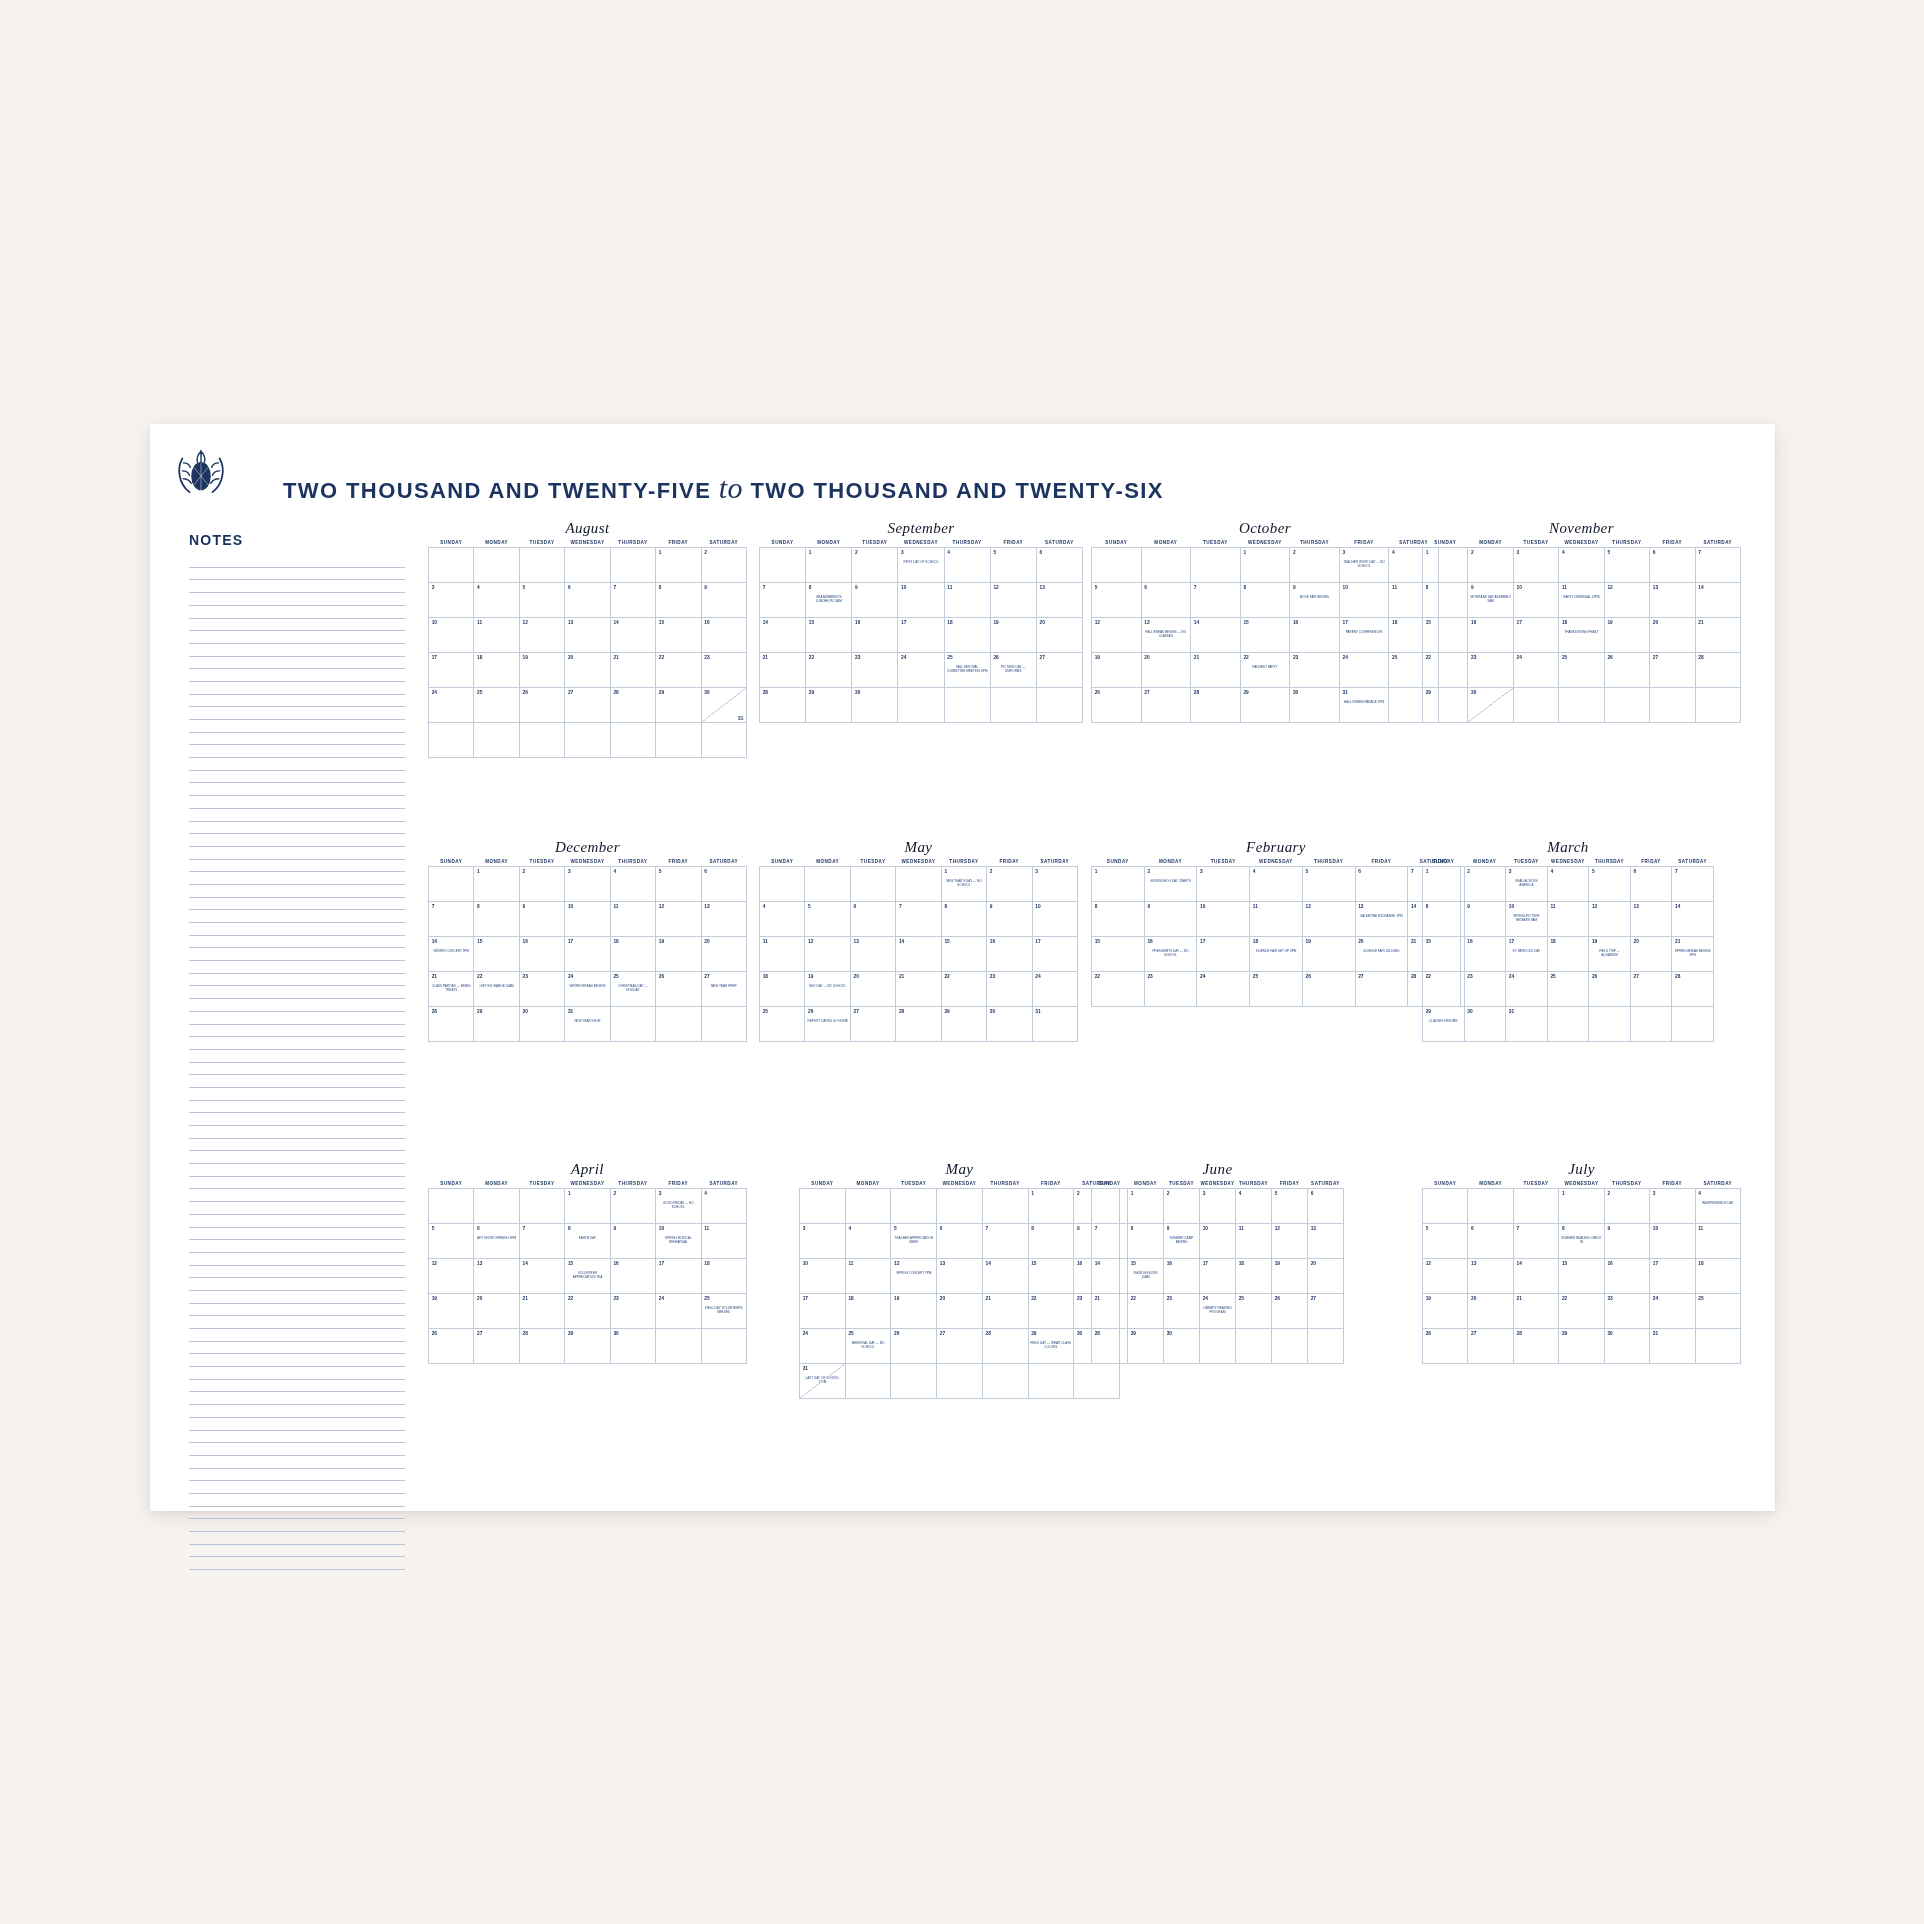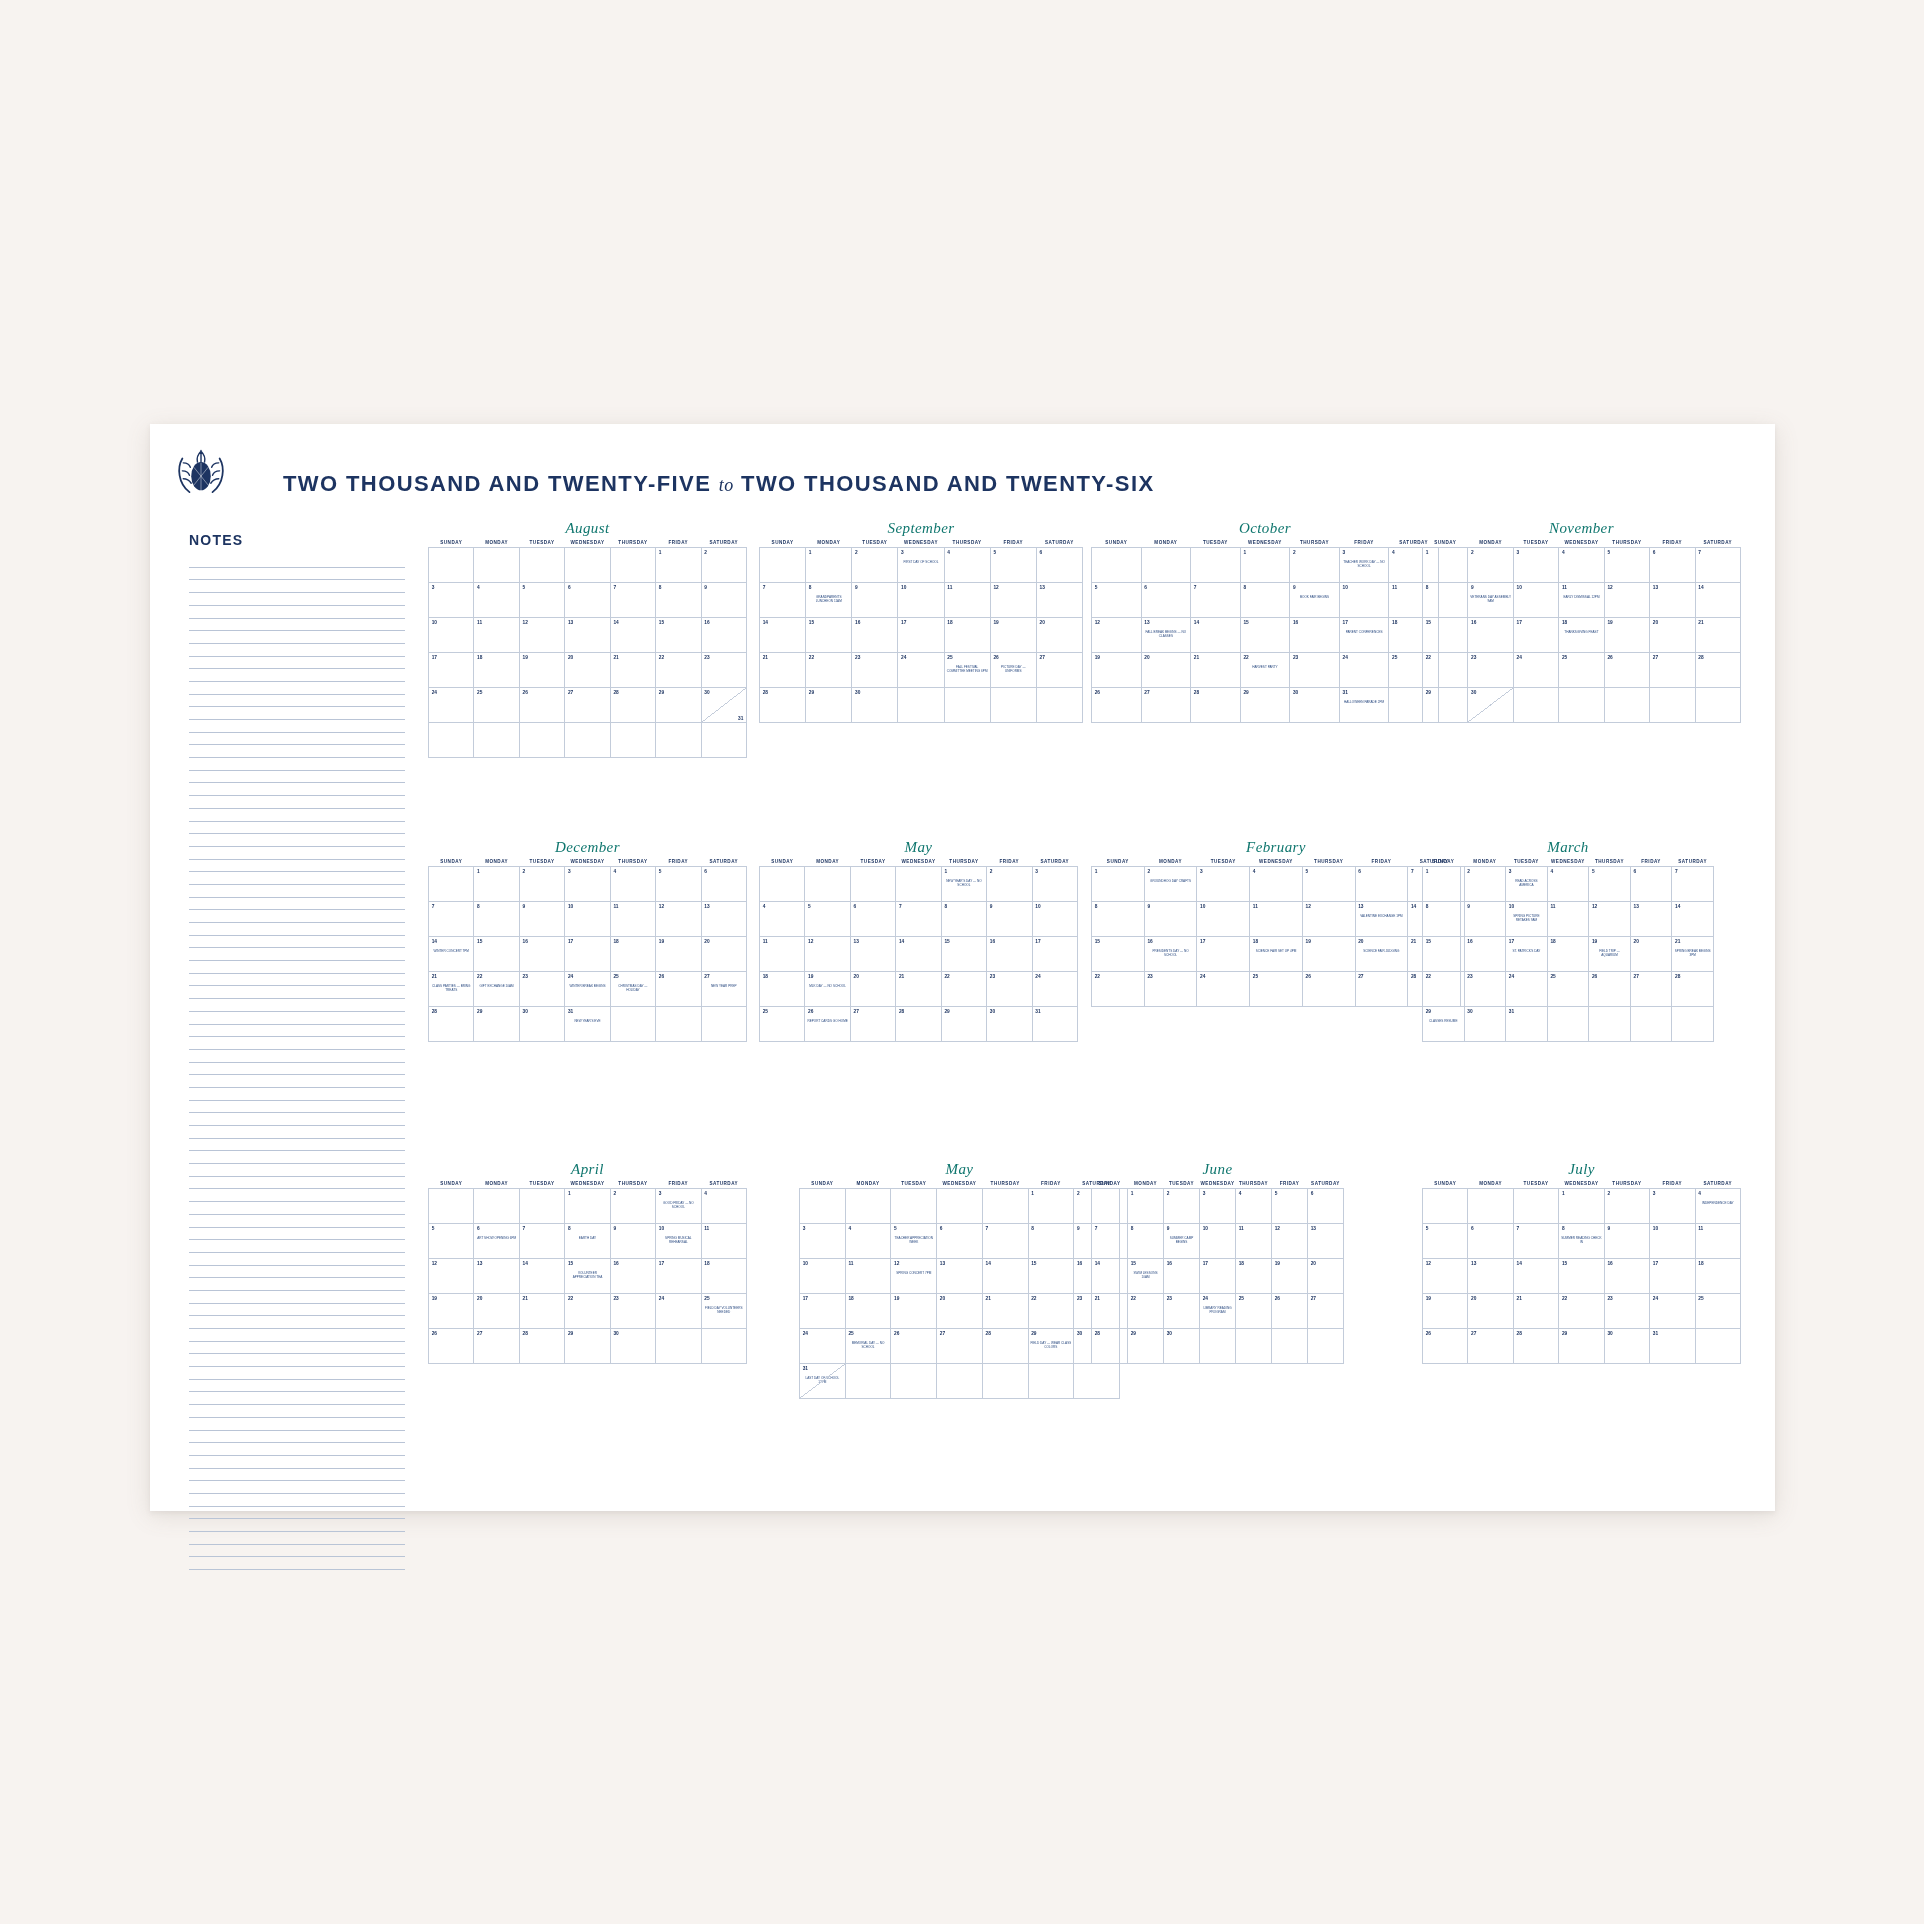--- a/index.html
+++ b/index.html
@@ -34,21 +34,21 @@
     letter-spacing: 1.4px;
     font-weight: bold;
     color: #1d3461;
     white-space: nowrap;
   }
   #title .ital {
     font-style: italic;
     font-weight: normal;
     font-family: "Liberation Serif", serif;
     letter-spacing: 0.4px;
-    font-size: 18px;
+    font-size: 30px;
   }
   
   #notes {
     position: absolute;
     left: 189px;
     top: 532px;
     width: 216px;
     height: 953px;
   }
   #notes-label {
@@ -64,21 +64,21 @@
   }
   
   .month {
     position: absolute;
   }
   .month-name {
     text-align: center;
     font-family: "Liberation Serif", serif;
     font-style: italic;
     font-size: 15px;
-    color: #0f766e;
+    color: #0f172a;
     margin-bottom: 2.7px;
     letter-spacing: 0.4px;
   }
   table.cal {
     border-collapse: collapse;
     width: 100%;
     table-layout: fixed;
   }
   table.cal th {
     font-size: 4.6px;

